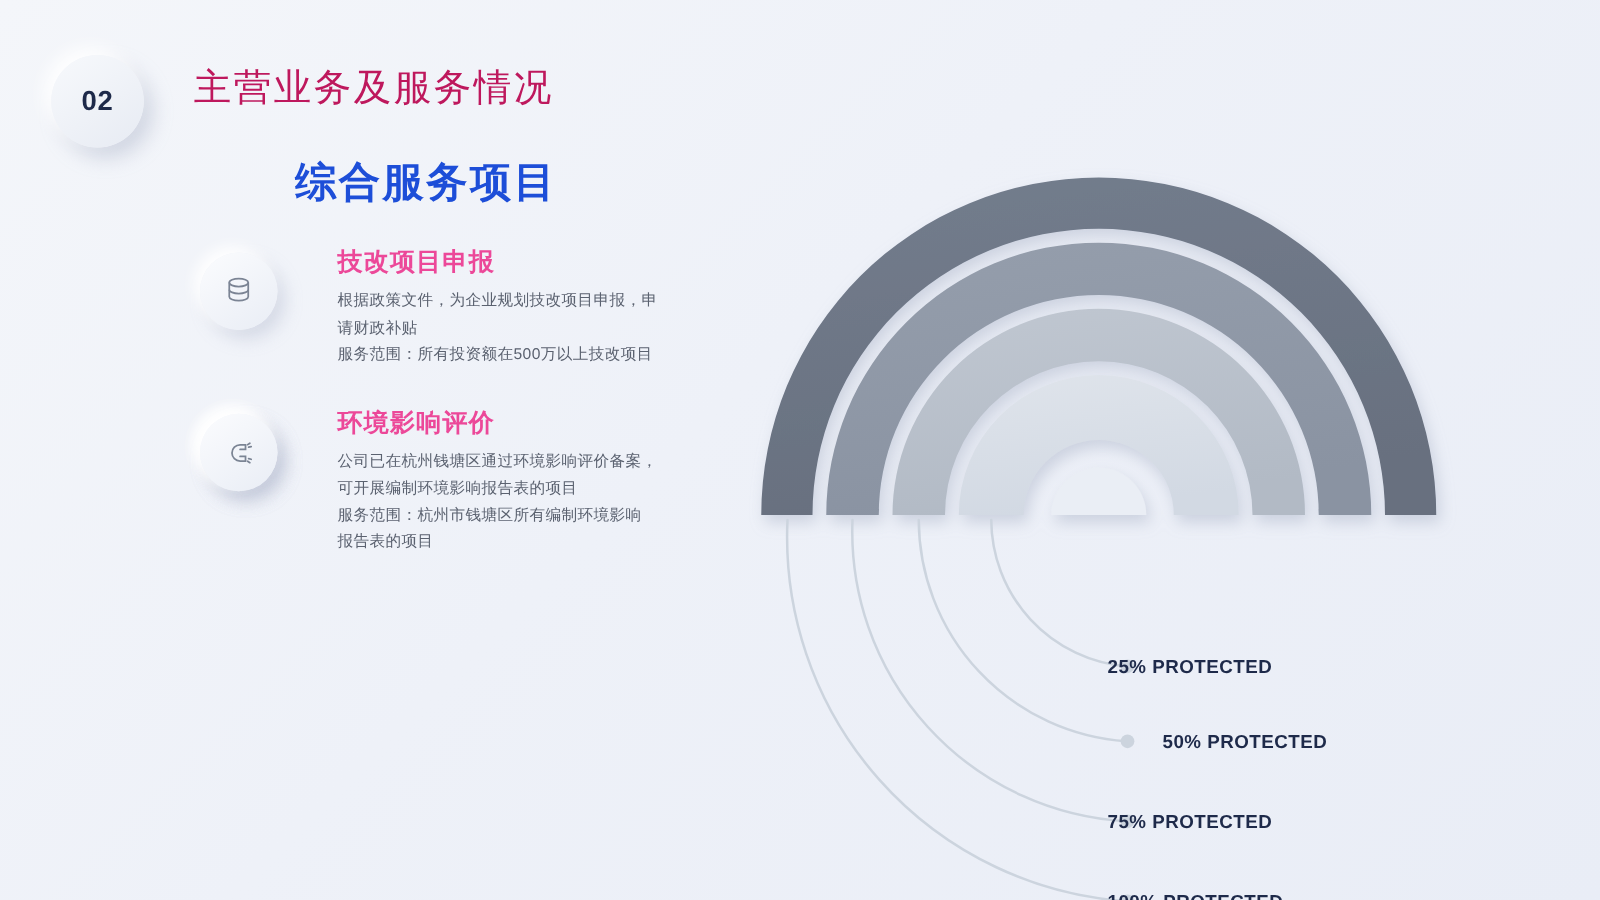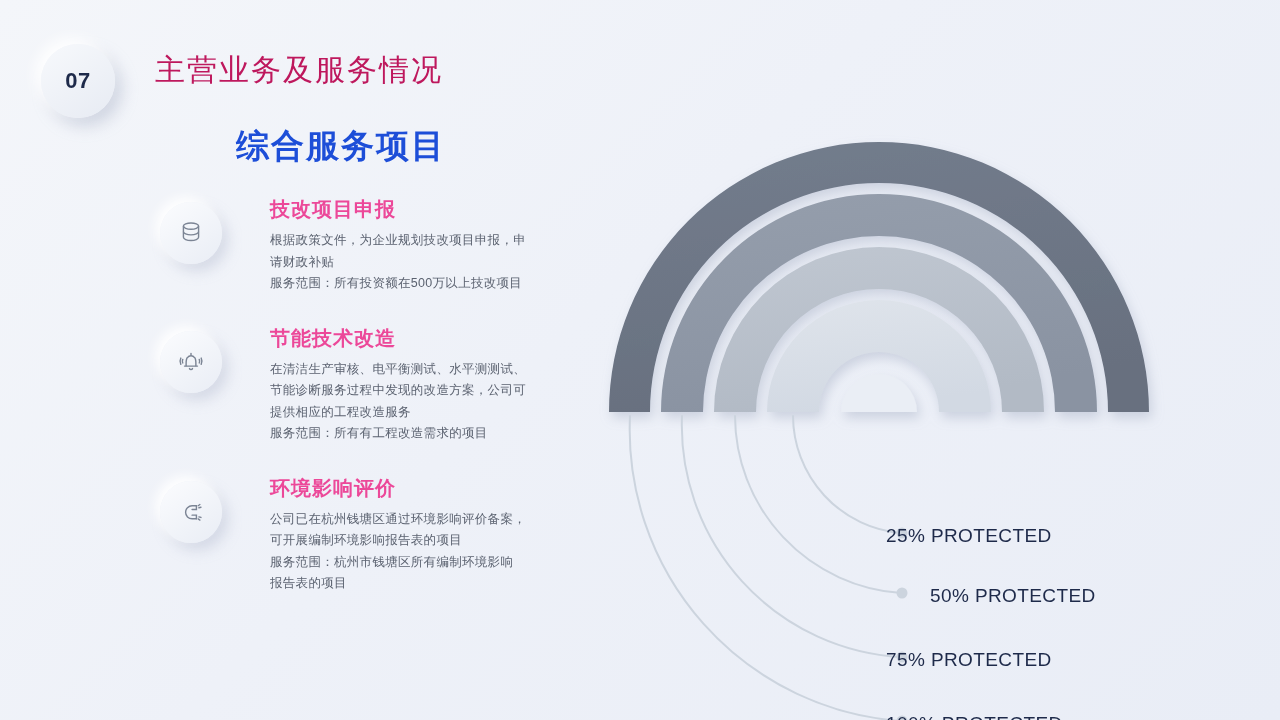--- a/index.html
+++ b/index.html
@@ -50,29 +50,29 @@
   }
   .it-line{
     font-size:12.5px; color:#5b6270; line-height:1.72; letter-spacing:.3px;
   }
 
   
   .chart{ position:absolute; left:590px; top:120px; width:640px; height:560px; }
   .chart svg{ width:100%; height:100%; overflow:visible; }
 
   .lbl{
-    position:absolute; font-size:19px; font-weight:normal;
+    position:absolute; font-size:15px; font-weight:bold;
     color:#1e2a4a; letter-spacing:.4px; white-space:nowrap;
   }
 </style>
 </head>
 <body>
 
 <div class="badge">
-  <span>07</span>
+  <span>02</span>
 </div>
 <div class="hdr-title">主营业务及服务情况</div>
 <div class="sec-title">综合服务项目</div>
 
 <div class="items">
 
   <div class="item">
     <div class="ic-wrap">
       <svg viewBox="0 0 24 24" fill="none" stroke="#7b8494" stroke-width="1.3">
         <ellipse cx="12" cy="5.6" rx="7" ry="2.9"></ellipse>
@@ -91,27 +91,20 @@
   <div class="item" style="margin-top:26px;">
     <div class="ic-wrap">
       <svg viewBox="0 0 24 24" fill="none" stroke="#7b8494" stroke-width="1.3" stroke-linecap="round">
         <path d="M7.5 15.5c0-3.6-.3-6 1.2-7.6a4.1 4.1 0 0 1 6.6 0c1.5 1.6 1.2 4 1.2 7.6"></path>
         <path d="M6 15.8h12"></path>
         <path d="M10.6 18.1a1.55 1.55 0 0 0 2.8 0"></path>
         <path d="M12 5.6V4.2"></path>
         <path d="M4.4 9.6c-.5 1-.5 2.3 0 3.3M2.6 8.4c-.9 1.8-.9 4 0 5.8"></path>
         <path d="M19.6 9.6c.5 1 .5 2.3 0 3.3M21.4 8.4c.9 1.8.9 4 0 5.8"></path>
       </svg>
-    </div>
-    <div class="txt">
-      <div class="it-title">节能技术改造</div>
-      <div class="it-line">在清洁生产审核、电平衡测试、水平测测试、</div>
-      <div class="it-line">节能诊断服务过程中发现的改造方案，公司可</div>
-      <div class="it-line">提供相应的工程改造服务</div>
-      <div class="it-line">服务范围：所有有工程改造需求的项目</div>
     </div>
   </div>
 
   <div class="item" style="margin-top:22px;">
     <div class="ic-wrap">
       <svg viewBox="0 0 24 24" fill="none" stroke="#7b8494" stroke-width="1.3" stroke-linecap="round">
         <path d="M17 6.3h-4a6 6 0 0 0 0 12h4"></path>
         <path d="M17 6.3v3.4h-4"></path>
         <path d="M17 18.3v-3.4h-4"></path>
         <path d="M18.6 6.2l1.6-1.1M19.3 8.1l1.9-.5"></path>

